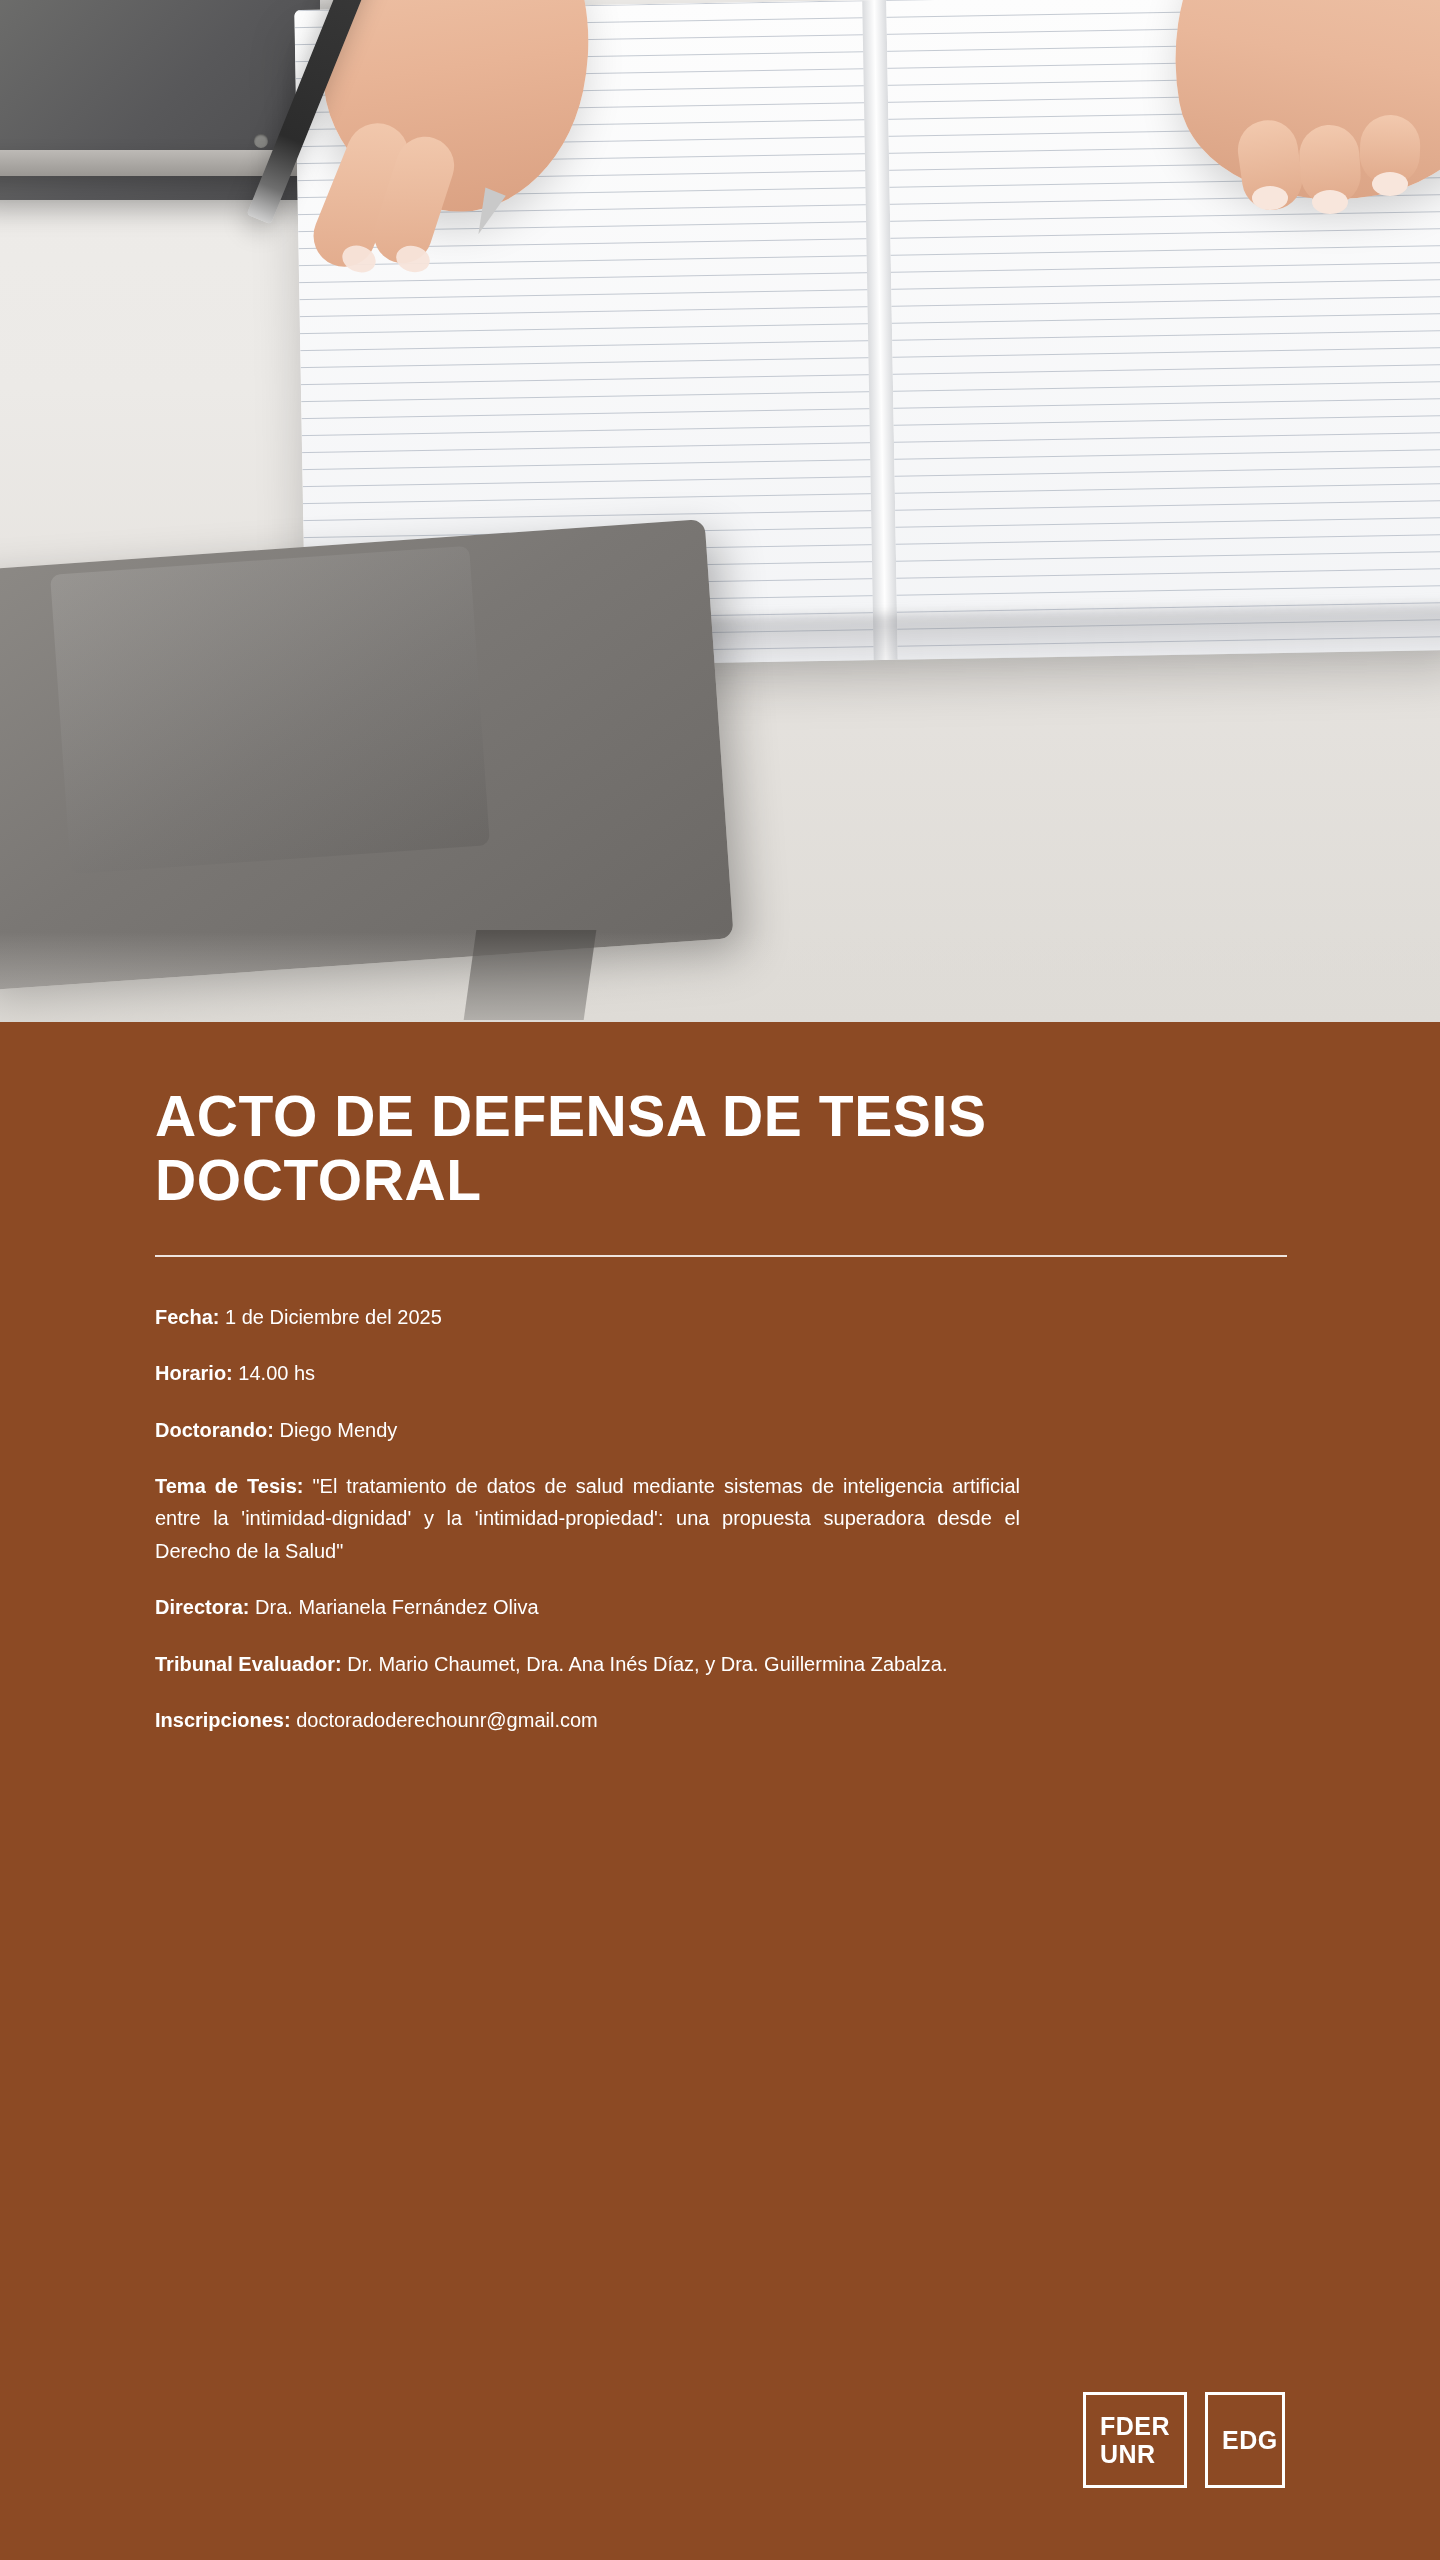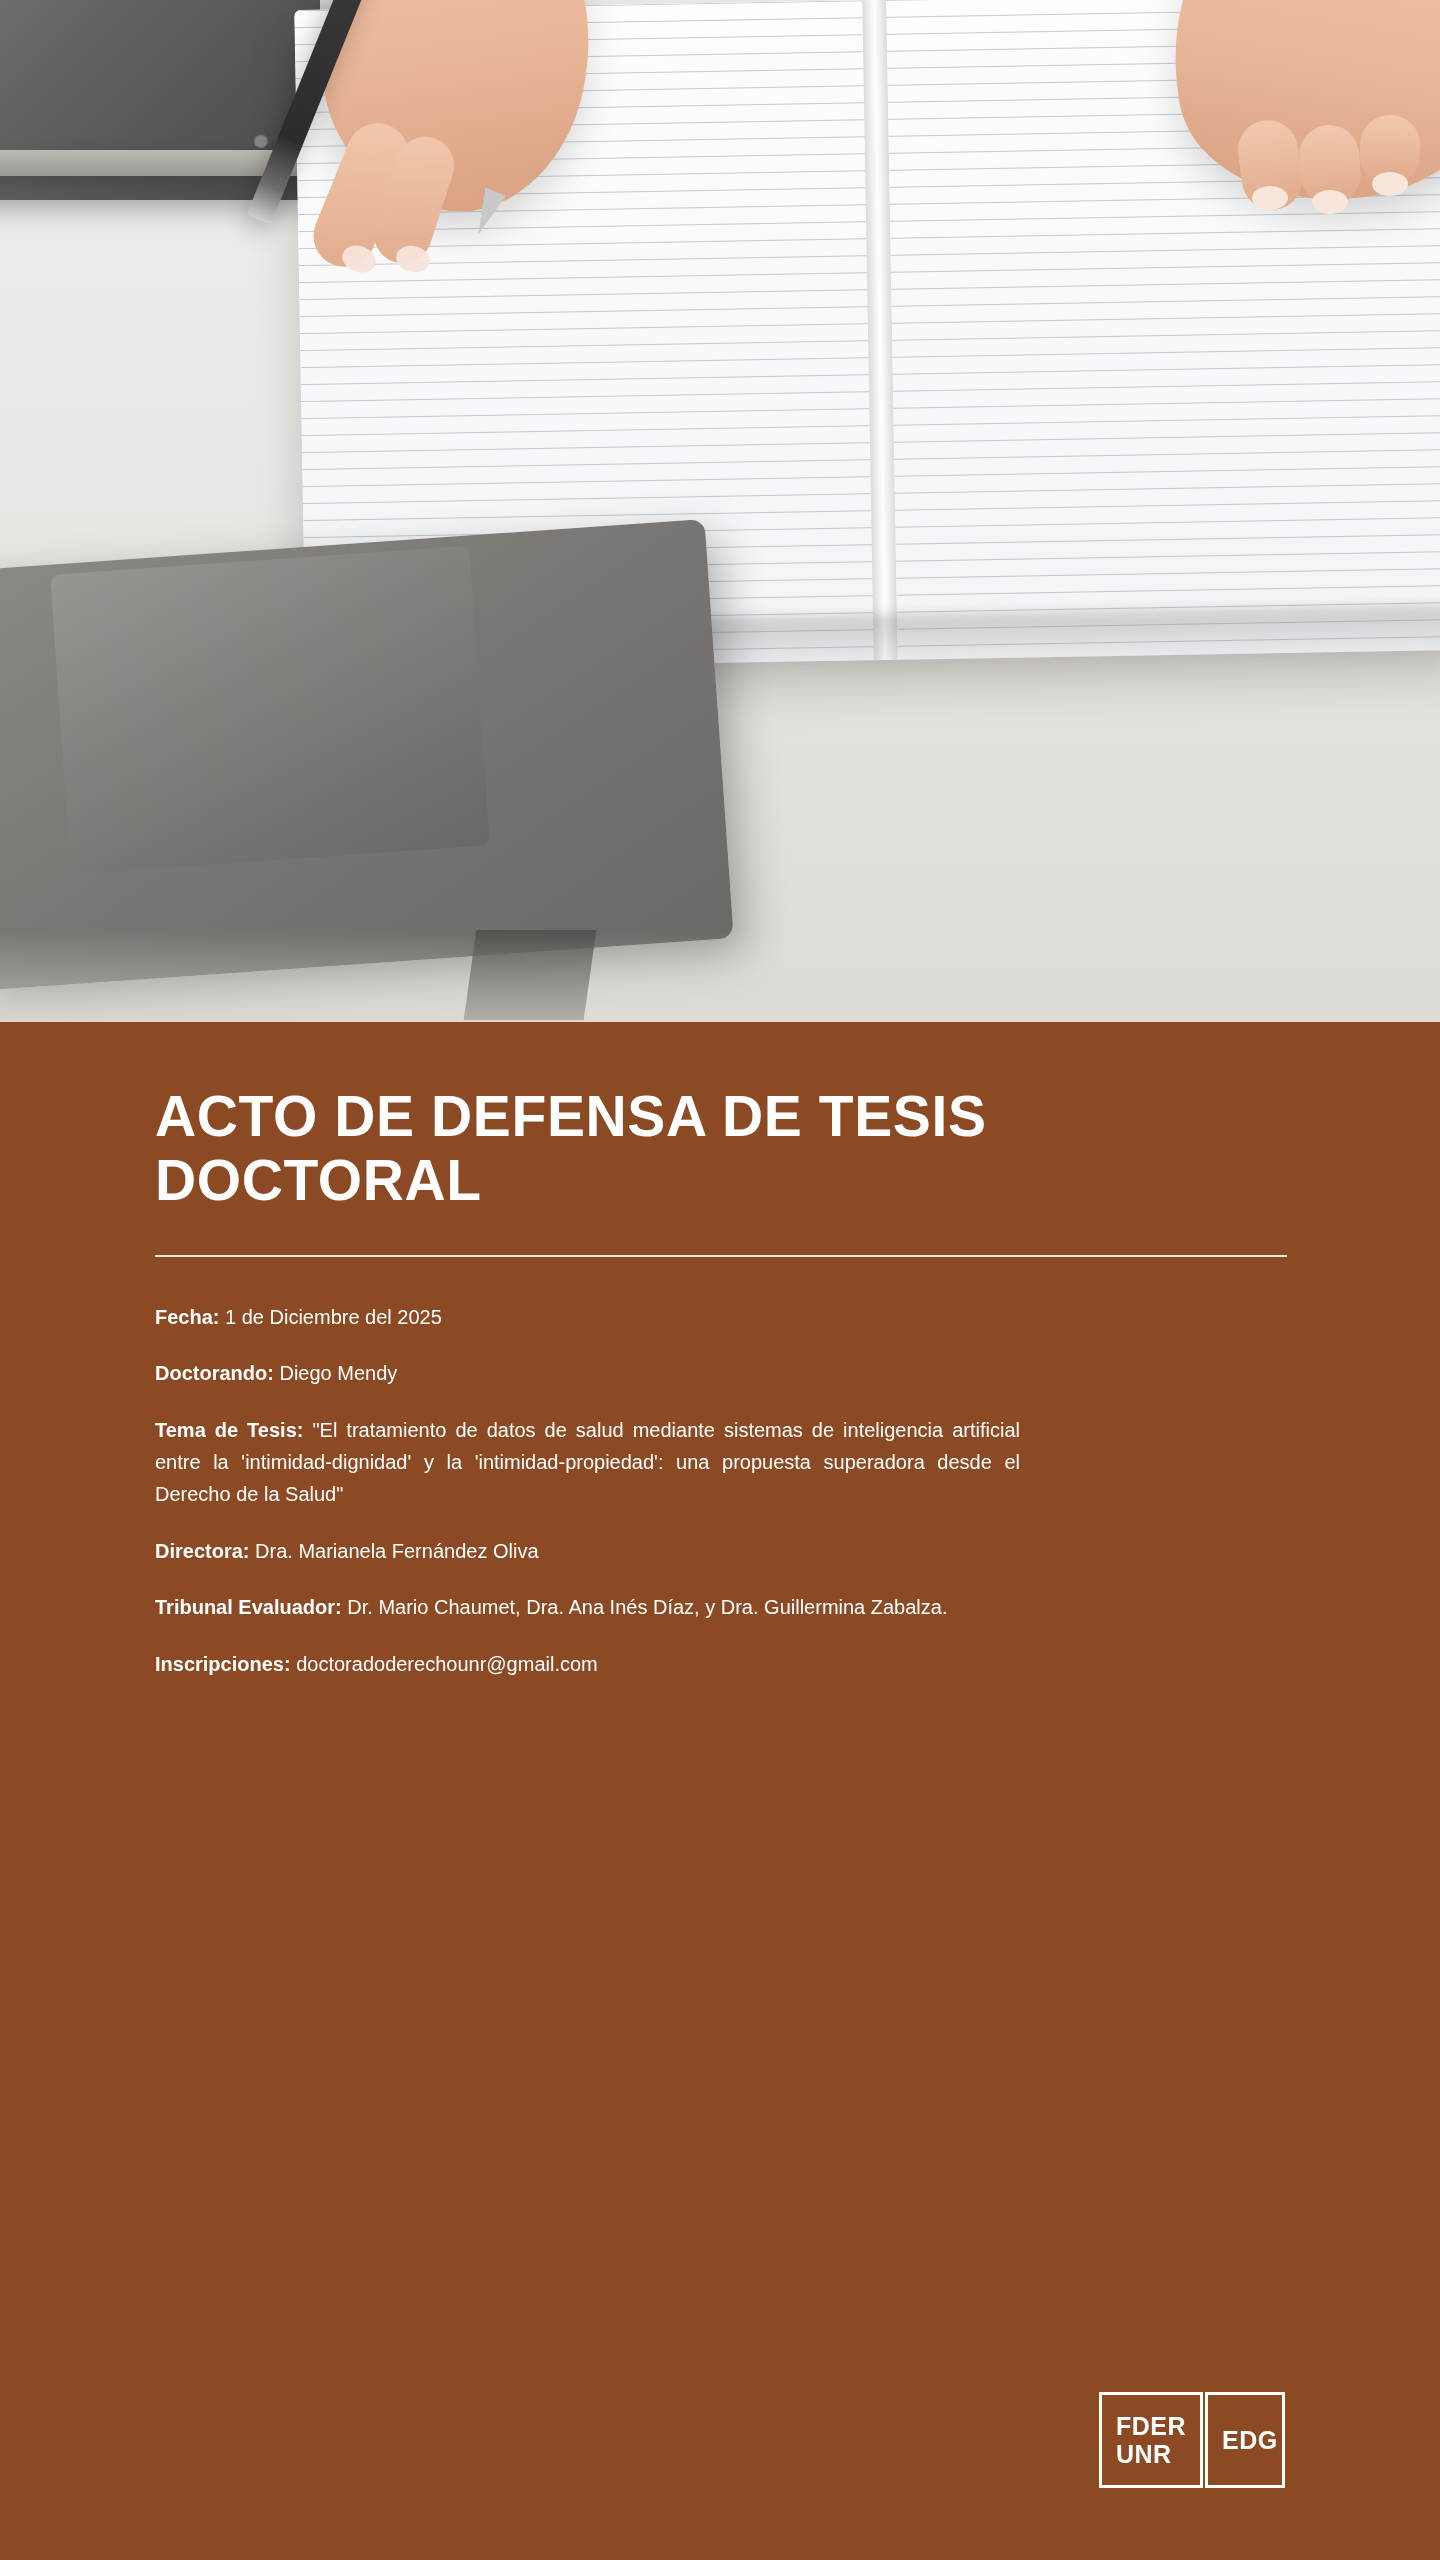--- a/index.html
+++ b/index.html
@@ -281,21 +281,21 @@
   .line.justify {
     text-align: justify;
   }
 
   
   .logos {
     position: absolute;
     right: 155px;
     bottom: 72px;
     display: flex;
-    gap: 2px;
+    gap: 18px;
     align-items: flex-end;
   }
   .logo-box {
     border: 3px solid #ffffff;
     color: #ffffff;
     display: flex;
     flex-direction: column;
     justify-content: center;
     font-weight: bold;
     letter-spacing: 0.5px;
@@ -359,20 +359,24 @@
 
     <h1 class="title">ACTO DE DEFENSA DE TESIS DOCTORAL</h1>
 
     <div class="rule"></div>
 
     <p class="line">
       <b>Fecha:</b>
       <span>1 de Diciembre del 2025</span>
     </p>
 
+    <p class="line">
+      <b>Horario:</b>
+      <span>14.00 hs</span>
+    </p>
 
     <p class="line">
       <b>Doctorando:</b>
       <span>Diego Mendy</span>
     </p>
 
     <p class="line justify">
       <b>Tema de Tesis:</b>
       <span>"El tratamiento de datos de salud mediante sistemas de inteligencia artificial entre la 'intimidad-dignidad' y la 'intimidad-propiedad': una propuesta superadora desde el Derecho de la Salud"</span>
     </p>

